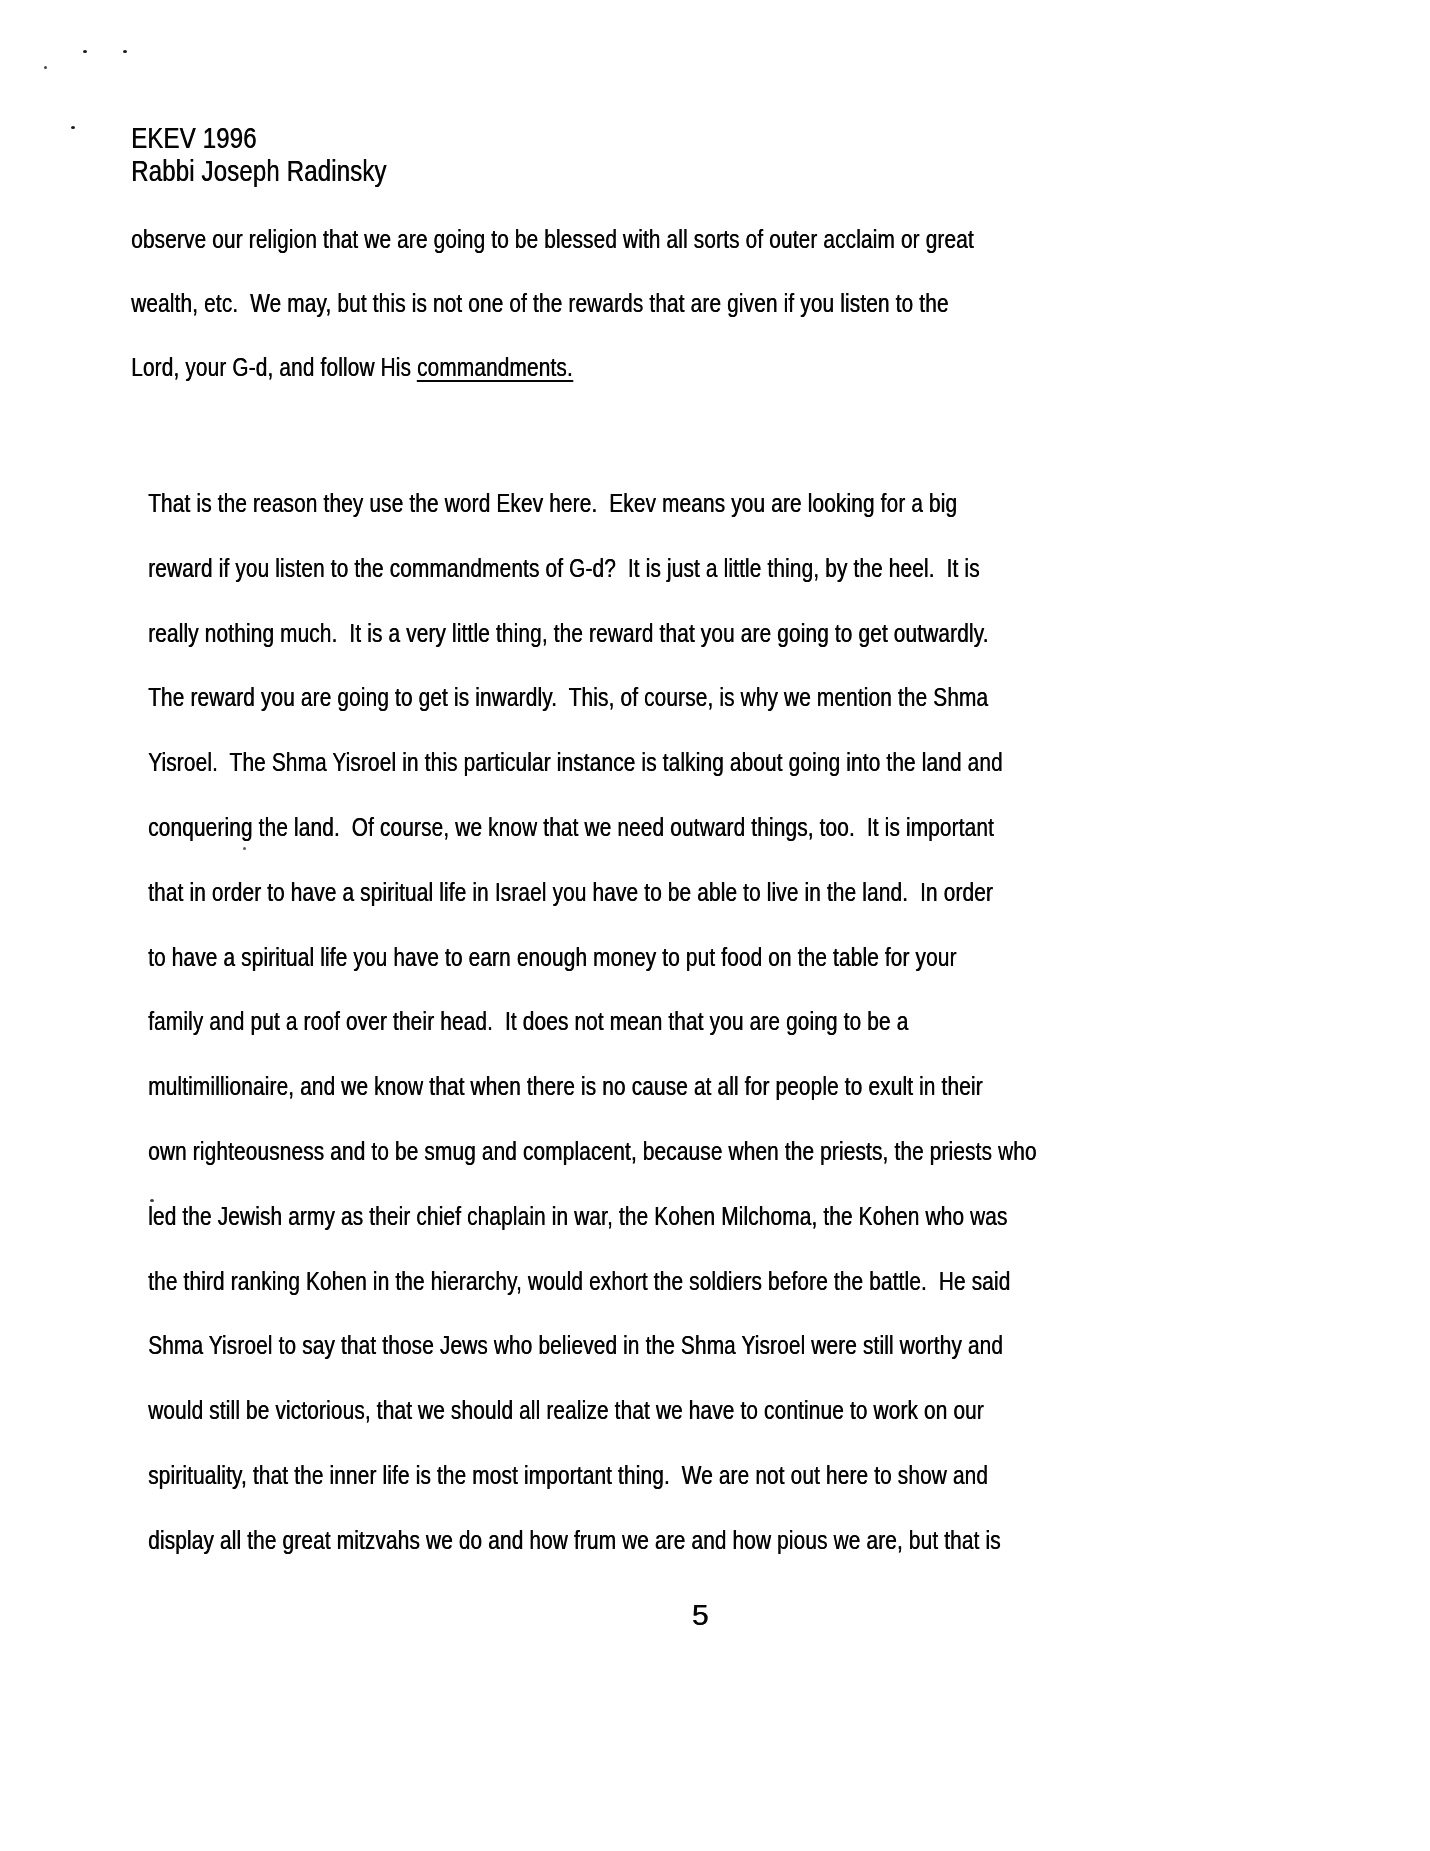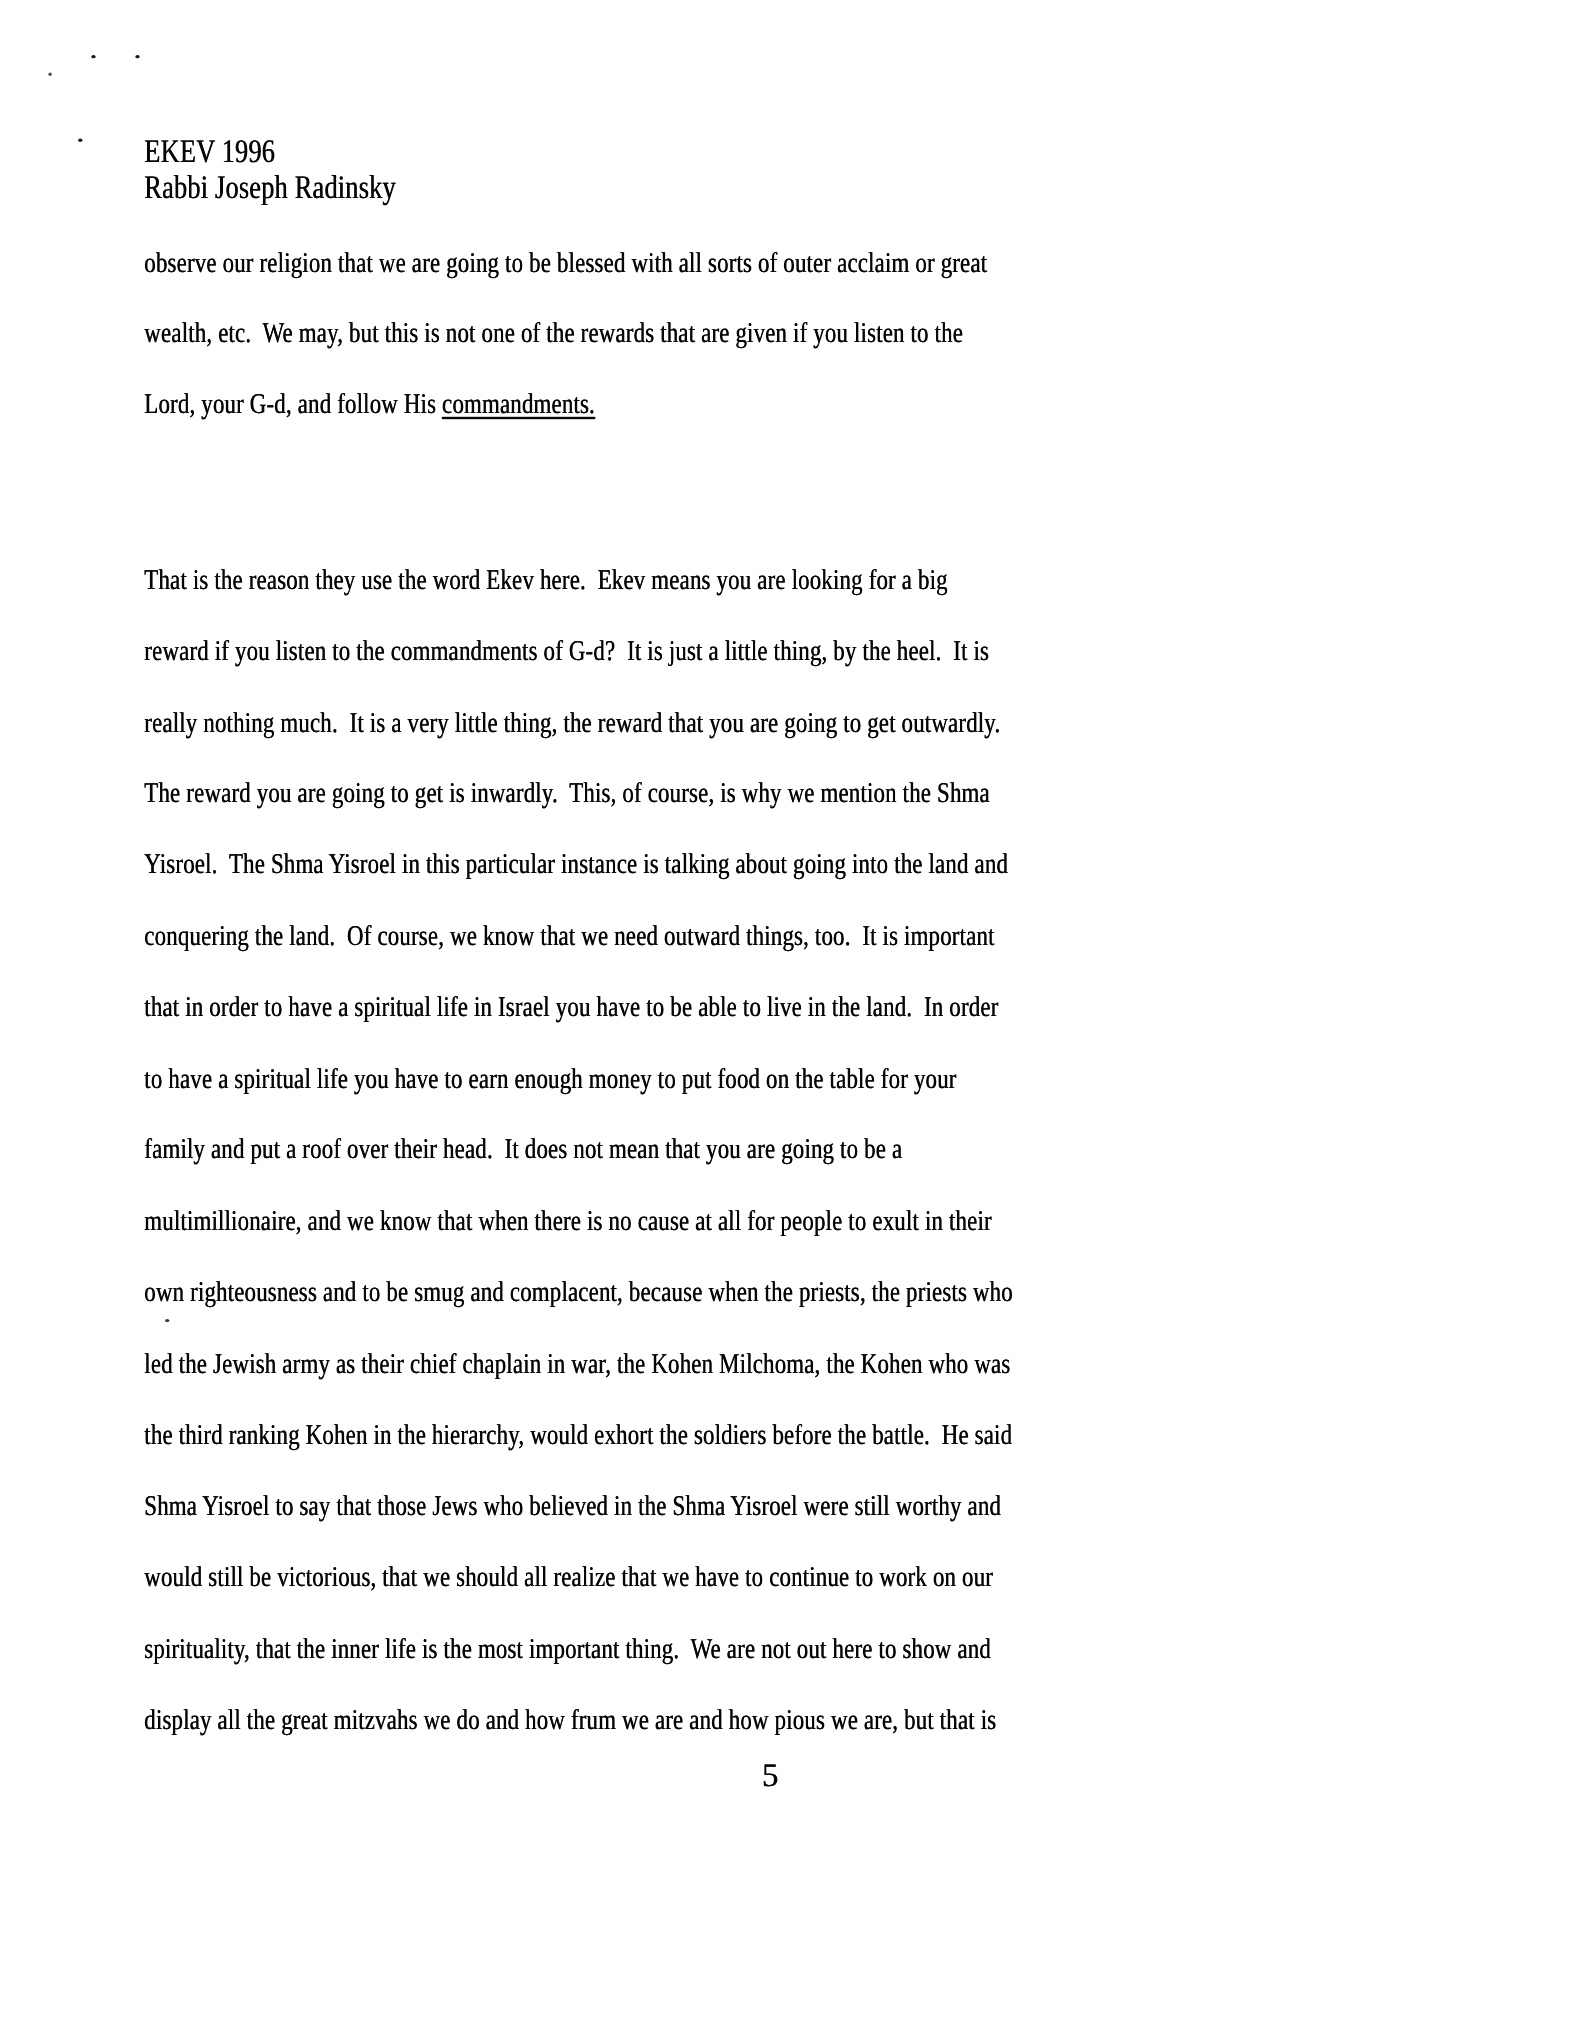--- a/index.html
+++ b/index.html
@@ -6,21 +6,21 @@
     margin: 0;
     padding: 0;
     background: #ffffff;
   }
   .page {
     position: relative;
     width: 1407px;
     height: 1851px;
     background: #ffffff;
     overflow: hidden;
-    font-family: Liberation Serif, serif;
+    font-family: Liberation Sans, sans-serif;
     color: #060606;
   }
   
   .scanline {
     display: block;
     white-space: pre;
     transform: scaleX(0.80);
     transform-origin: 0 0;
     text-shadow: 0.5px 0 0 #060606;
     letter-spacing: 0.2px;
@@ -35,22 +35,23 @@
   .para {
     position: absolute;
     left: 131px;
     font-size: 26px;
   }
   .para-1 {
     top: 207px;
     line-height: 64px;
   }
   .para-2 {
-    top: 495px;
+    top: 471px;
     line-height: 64.8px;
+    margin-left: 17px;
   }
   .underlined-word {
     text-decoration: underline;
     text-decoration-thickness: 2px;
     text-underline-offset: 4px;
   }
   .page-number {
     position: absolute;
     left: 140px;
     top: 1598px;

